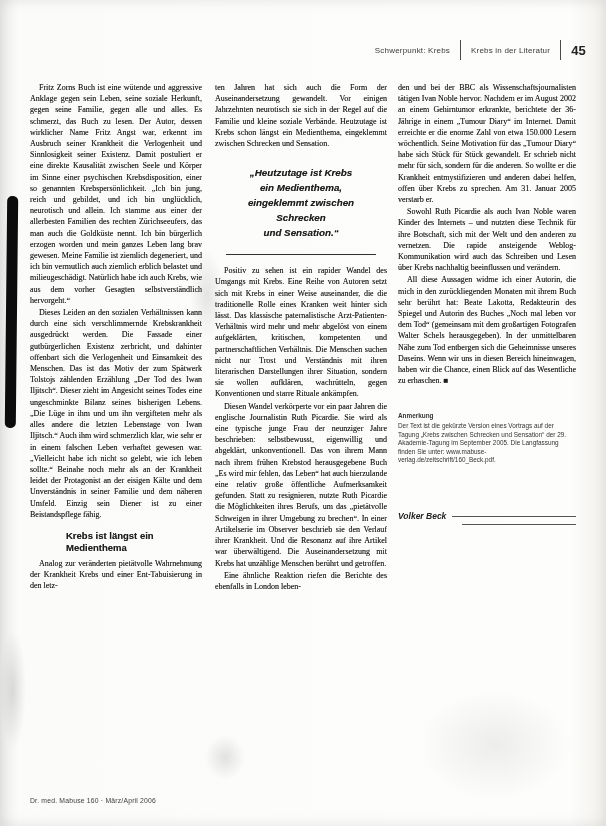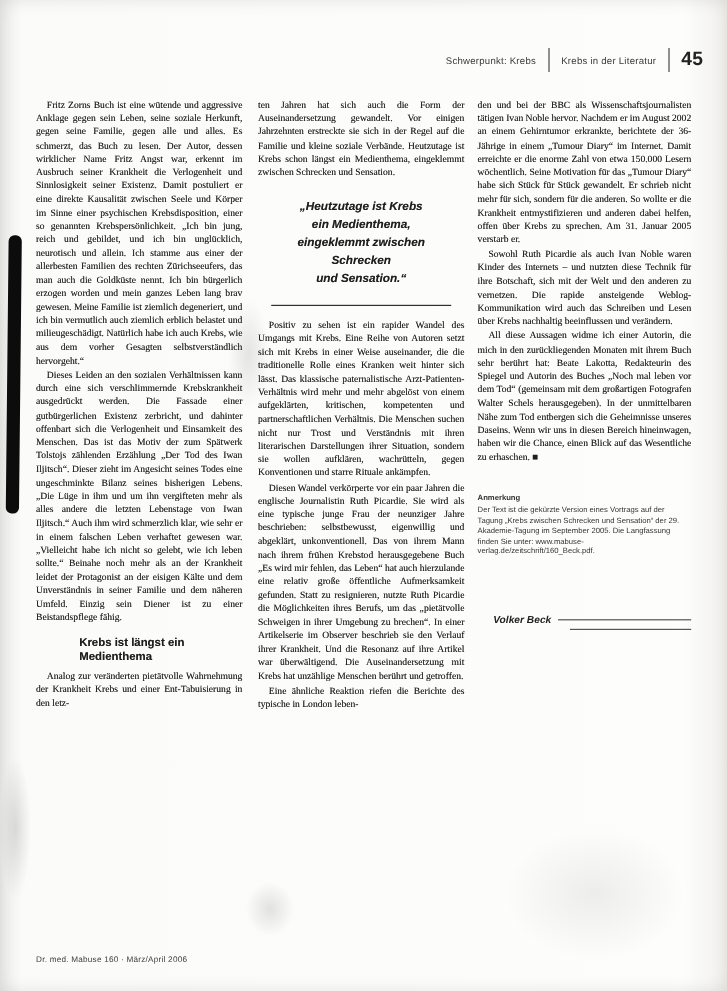--- a/index.html
+++ b/index.html
@@ -24,21 +24,21 @@
   .smudge.d{left:205px;top:735px;width:40px;height:45px;background:radial-gradient(closest-side,rgba(120,120,118,0.20),rgba(120,120,118,0));}
 
   
   .header{
     position:absolute;top:40px;right:20px;
     display:flex;align-items:center;gap:10px;
     font-family:"Liberation Sans", sans-serif;
     font-size:8px;color:#3a3a3a;letter-spacing:0.2px;
   }
   .header .sep{width:1px;height:20px;background:#4a4a4a;}
-  .header .pageno{font-weight:bold;font-size:16px;color:#222;}
+  .header .pageno{font-weight:bold;font-size:13px;color:#222;}
 
   
   .col{
     position:absolute;top:82px;
     font-size:8px;line-height:11.2px;text-align:justify;
     text-shadow:0 0 0.5px rgba(20,20,20,0.55);
     hyphens:auto;
   }
   .col1{left:30px;width:172px;}
   .col2{left:215px;width:172px;}
@@ -67,21 +67,21 @@
     margin-top:26px;
     font-family:"Liberation Sans", sans-serif;
     font-size:6.4px;line-height:8.6px;text-align:left;color:#333;
     text-shadow:none;
   }
   .note .note-heading{font-weight:bold;margin-bottom:1px;}
 
   .bio{
     margin-top:46px;
     font-family:"Liberation Sans", sans-serif;
-    text-align:left;text-shadow:none;margin-left:13px;
+    text-align:left;text-shadow:none;
   }
   .bio .name-row{display:flex;align-items:center;gap:6px;}
   .bio .name{font-style:italic;font-weight:bold;font-size:8.5px;color:#222;white-space:nowrap;}
   .bio .name-rule{flex:1;height:1px;background:#555;}
   .bio .bio-text{font-style:italic;font-size:7.2px;line-height:10.5px;color:#2b2b2b;margin-top:3px;}
   .bio .end-rule{margin-top:2px;margin-left:64px;height:1px;background:#555;}
 
   .footer{
     position:absolute;left:30px;bottom:22px;
     font-family:"Liberation Sans", sans-serif;
@@ -108,32 +108,32 @@
   </div>
 
   <div class="col col1">
     <p class="indent">Fritz Zorns Buch ist eine wütende und aggressive Anklage gegen sein Leben, seine soziale Herkunft, gegen seine Familie, gegen alle und alles. Es schmerzt, das Buch zu lesen. Der Autor, dessen wirklicher Name Fritz Angst war, erkennt im Ausbruch seiner Krankheit die Verlogenheit und Sinnlosigkeit seiner Existenz. Damit postuliert er eine direkte Kausalität zwischen Seele und Körper im Sinne einer psychischen Krebsdisposition, einer so genannten Krebspersönlichkeit. „Ich bin jung, reich und gebildet, und ich bin unglücklich, neurotisch und allein. Ich stamme aus einer der allerbesten Familien des rechten Zürichseeufers, das man auch die Goldküste nennt. Ich bin bürgerlich erzogen worden und mein ganzes Leben lang brav gewesen. Meine Familie ist ziemlich degeneriert, und ich bin vermutlich auch ziemlich erblich belastet und milieugeschädigt. Natürlich habe ich auch Krebs, wie aus dem vorher Gesagten selbstverständlich hervorgeht.“</p>
     <p class="indent">Dieses Leiden an den sozialen Verhältnissen kann durch eine sich verschlimmernde Krebskrankheit ausgedrückt werden. Die Fassade einer gutbürgerlichen Existenz zerbricht, und dahinter offenbart sich die Verlogenheit und Einsamkeit des Menschen. Das ist das Motiv der zum Spätwerk Tolstojs zählenden Erzählung „Der Tod des Iwan Iljitsch“. Dieser zieht im Angesicht seines Todes eine ungeschminkte Bilanz seines bisherigen Lebens. „Die Lüge in ihm und um ihn vergifteten mehr als alles andere die letzten Lebenstage von Iwan Iljitsch.“ Auch ihm wird schmerzlich klar, wie sehr er in einem falschen Leben verhaftet gewesen war. „Vielleicht habe ich nicht so gelebt, wie ich leben sollte.“ Beinahe noch mehr als an der Krankheit leidet der Protagonist an der eisigen Kälte und dem Unverständnis in seiner Familie und dem näheren Umfeld. Einzig sein Diener ist zu einer Beistandspflege fähig.</p>
     <div class="subheading">Krebs ist längst ein Medienthema</div>
     <p class="indent">Analog zur veränderten pietätvolle Wahrnehmung der Krankheit Krebs und einer Ent-Tabuisierung in den letz-</p>
   </div>
 
   <div class="col col2">
-    <p>ten Jahren hat sich auch die Form der Auseinandersetzung gewandelt. Vor einigen Jahrzehnten erstreckte sie sich in der Regel auf die Familie und kleine soziale Verbände. Heutzutage ist Krebs schon längst ein Medienthema, eingeklemmt zwischen Schrecken und Sensation.</p>
+    <p>ten Jahren hat sich auch die Form der Auseinandersetzung gewandelt. Vor einigen Jahrzehnten neurotisch sie sich in der Regel auf die Familie und kleine soziale Verbände. Heutzutage ist Krebs schon längst ein Medienthema, eingeklemmt zwischen Schrecken und Sensation.</p>
     <div class="pullquote-block">
       <div class="pullquote">„Heutzutage ist Krebs
 ein Medienthema,
 eingeklemmt zwischen
 Schrecken
 und Sensation.“</div>
       <div class="pullquote-rule"></div>
     </div>
     <p class="indent">Positiv zu sehen ist ein rapider Wandel des Umgangs mit Krebs. Eine Reihe von Autoren setzt sich mit Krebs in einer Weise auseinander, die die traditionelle Rolle eines Kranken weit hinter sich lässt. Das klassische paternalistische Arzt-Patienten-Verhältnis wird mehr und mehr abgelöst von einem aufgeklärten, kritischen, kompetenten und partnerschaftlichen Verhältnis. Die Menschen suchen nicht nur Trost und Verständnis mit ihren literarischen Darstellungen ihrer Situation, sondern sie wollen aufklären, wachrütteln, gegen Konventionen und starre Rituale ankämpfen.</p>
     <p class="indent">Diesen Wandel verkörperte vor ein paar Jahren die englische Journalistin Ruth Picardie. Sie wird als eine typische junge Frau der neunziger Jahre beschrieben: selbstbewusst, eigenwillig und abgeklärt, unkonventionell. Das von ihrem Mann nach ihrem frühen Krebstod herausgegebene Buch „Es wird mir fehlen, das Leben“ hat auch hierzulande eine relativ große öffentliche Aufmerksamkeit gefunden. Statt zu resignieren, nutzte Ruth Picardie die Möglichkeiten ihres Berufs, um das „pietätvolle Schweigen in ihrer Umgebung zu brechen“. In einer Artikelserie im Observer beschrieb sie den Verlauf ihrer Krankheit. Und die Resonanz auf ihre Artikel war überwältigend. Die Auseinandersetzung mit Krebs hat unzählige Menschen berührt und getroffen.</p>
-    <p class="indent">Eine ähnliche Reaktion riefen die Berichte des typische in London leben-</p>
+    <p class="indent">Eine ähnliche Reaktion riefen die Berichte des ebenfalls in London leben-</p>
   </div>
 
   <div class="col col3">
     <p>den und bei der BBC als Wissenschaftsjournalisten tätigen Ivan Noble hervor. Nachdem er im August 2002 an einem Gehirntumor erkrankte, berichtete der 36-Jährige in einem „Tumour Diary“ im Internet. Damit erreichte er die enorme Zahl von etwa 150.000 Lesern wöchentlich. Seine Motivation für das „Tumour Diary“ habe sich Stück für Stück gewandelt. Er schrieb nicht mehr für sich, sondern für die anderen. So wollte er die Krankheit entmystifizieren und anderen dabei helfen, offen über Krebs zu sprechen. Am 31. Januar 2005 verstarb er.</p>
     <p class="indent">Sowohl Ruth Picardie als auch Ivan Noble waren Kinder des Internets – und nutzten diese Technik für ihre Botschaft, sich mit der Welt und den anderen zu vernetzen. Die rapide ansteigende Weblog-Kommunikation wird auch das Schreiben und Lesen über Krebs nachhaltig beeinflussen und verändern.</p>
     <p class="indent">All diese Aussagen widme ich einer Autorin, die mich in den zurückliegenden Monaten mit ihrem Buch sehr berührt hat: Beate Lakotta, Redakteurin des Spiegel und Autorin des Buches „Noch mal leben vor dem Tod“ (gemeinsam mit dem großartigen Fotografen Walter Schels herausgegeben). In der unmittelbaren Nähe zum Tod entbergen sich die Geheimnisse unseres Daseins. Wenn wir uns in diesen Bereich hineinwagen, haben wir die Chance, einen Blick auf das Wesentliche zu erhaschen. ■</p>
 
     <div class="note">
       <div class="note-heading">Anmerkung</div>
       <div>Der Text ist die gekürzte Version eines Vortrags auf der Tagung „Krebs zwischen Schrecken und Sensation“ der 29. Akademie-Tagung im September 2005. Die Langfassung finden Sie unter: www.mabuse-verlag.de/zeitschrift/160_Beck.pdf.</div>

